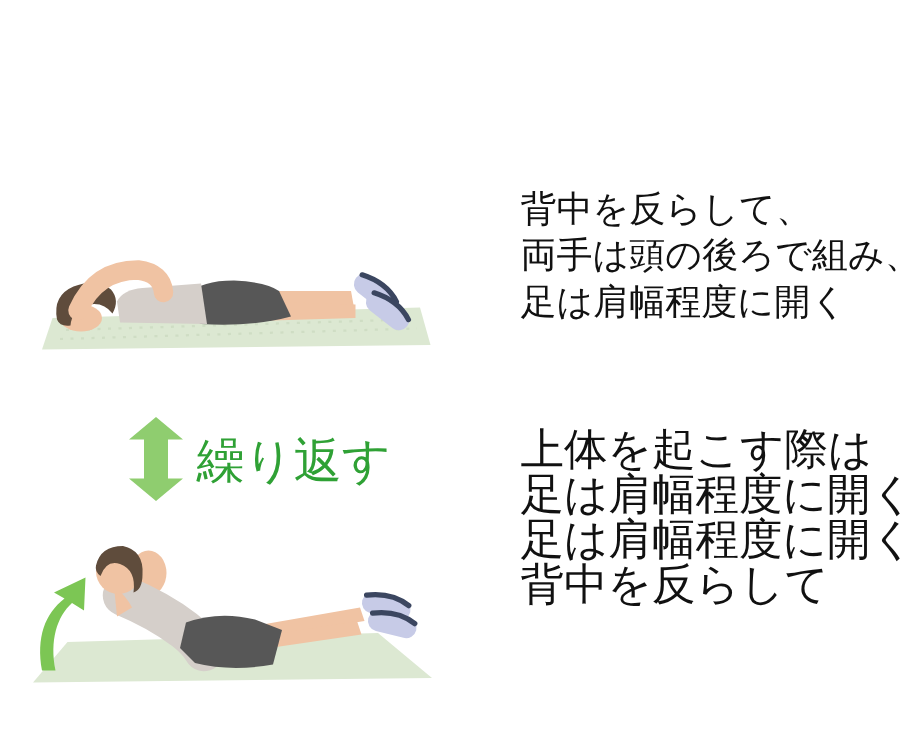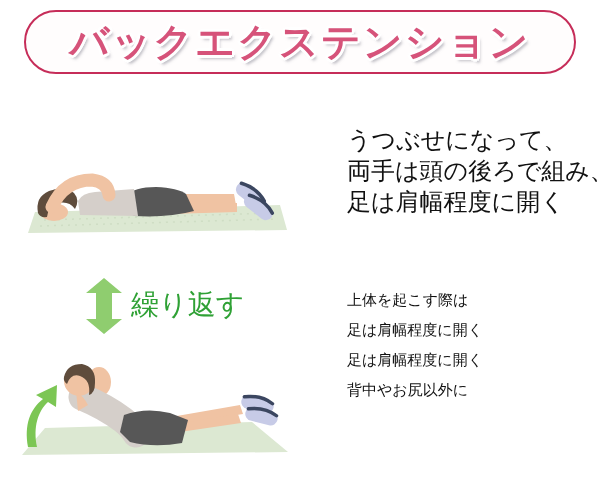--- a/index.html
+++ b/index.html
@@ -26,43 +26,40 @@
     white-space:nowrap;
   }
 
   
   .instr {
     position:absolute; left:347px; width:250px;
     font-size:24px; line-height:31px; color:var(--text-color,#111);
     font-weight:500; white-space:nowrap;
   }
   .instr-1 { top:124px; }
-  .instr-2 { top:285px; line-height:30px; font-size:15px; }
+  .instr-2 { top:285px; line-height:30px; font-size:29px; }
 
   
   .repeat-arrow { position:absolute; left:86px; top:278px; }
   .repeat-label {
     position:absolute; left:131px; top:286px;
-    font-size:28px; font-weight:500; color:var(--repeat-green,#2fa135);
+    font-size:32px; font-weight:500; color:var(--repeat-green,#2fa135);
     white-space:nowrap;
   }
 
   
   .illu { position:absolute; }
   .illu-1 { left:10px; top:150px; }
   .illu-2 { left:10px; top:355px; }
 </style>
 </head>
 <body>
 
 <div class="stage">
 
-  <div class="banner">
-    <div class="banner-title">バックエクステンション</div>
-  </div>
 
   <svg class="illu illu-1" width="330" height="100" viewBox="0 0 330 100">
     <g>
       <polygon points="25,62 270,55 277,80 18,83" fill="var(--mat-green)"></polygon>
       <path d="M34,70 L262,63 M30,76 L268,69" stroke="var(--mat-texture)" stroke-width="1.5" stroke-dasharray="2 5" opacity="0.7" fill="none"></path>
     </g>
     <g>
 
       <path d="M165,44 L224,44 L226,55 L165,57 Z" fill="var(--skin)"></path>
       <g transform="translate(240,45) rotate(38)">
@@ -81,21 +78,21 @@
       <path d="M68,51 Q72,43 85,42 L124,39 L128,66 L70,65 Z" fill="var(--tank)"></path>
 
       <ellipse cx="44" cy="62" rx="14" ry="9" fill="var(--skin)"></ellipse>
       <path d="M28,63 Q25,47 39,41 Q54,35 64,43 Q70,50 65,59 Q59,51 49,53 Q38,56 37,67 Q30,68 28,63 Z" fill="var(--hair)"></path>
 
       <path d="M42,57 Q54,30 82,30 Q98,32 99,45" stroke="var(--skin)" stroke-width="13" fill="none" stroke-linecap="round"></path>
     </g>
   </svg>
 
   <div class="instr instr-1">
-    <div>うつぶせになって、</div>
+    <div>背中を反らして、</div>
     <div>両手は頭の後ろで組み、</div>
     <div>足は肩幅程度に開く</div>
   </div>
 
   <svg class="repeat-arrow" width="36" height="56" viewBox="0 0 36 56">
     <polygon points="18,0 36,15 26,15 26,41 36,41 18,56 0,41 10,41 10,15 0,15" fill="var(--arrow-green)"></polygon>
   </svg>
   <div class="repeat-label">繰り返す</div>
 
   <svg class="illu illu-2" width="330" height="125" viewBox="0 0 330 125">
@@ -127,16 +124,16 @@
       <path d="M66,36 Q74,42 78,50 L68,56 Z" fill="var(--skin)"></path>
       <circle cx="69" cy="26" r="15" fill="var(--skin)"></circle>
       <path d="M54,22 Q57,9 72,9 Q86,12 85,28 Q85,38 79,40 Q81,25 70,21 Q61,18 57,29 Q53,26 54,22 Z" fill="var(--hair)"></path>
     </g>
   </svg>
 
   <div class="instr instr-2">
     <div>上体を起こす際は</div>
     <div>足は肩幅程度に開く</div>
     <div>足は肩幅程度に開く</div>
-    <div>背中やお尻以外に</div>
+    <div>背中を反らして</div>
   </div>
 
 </div>
 
 </body></html>

